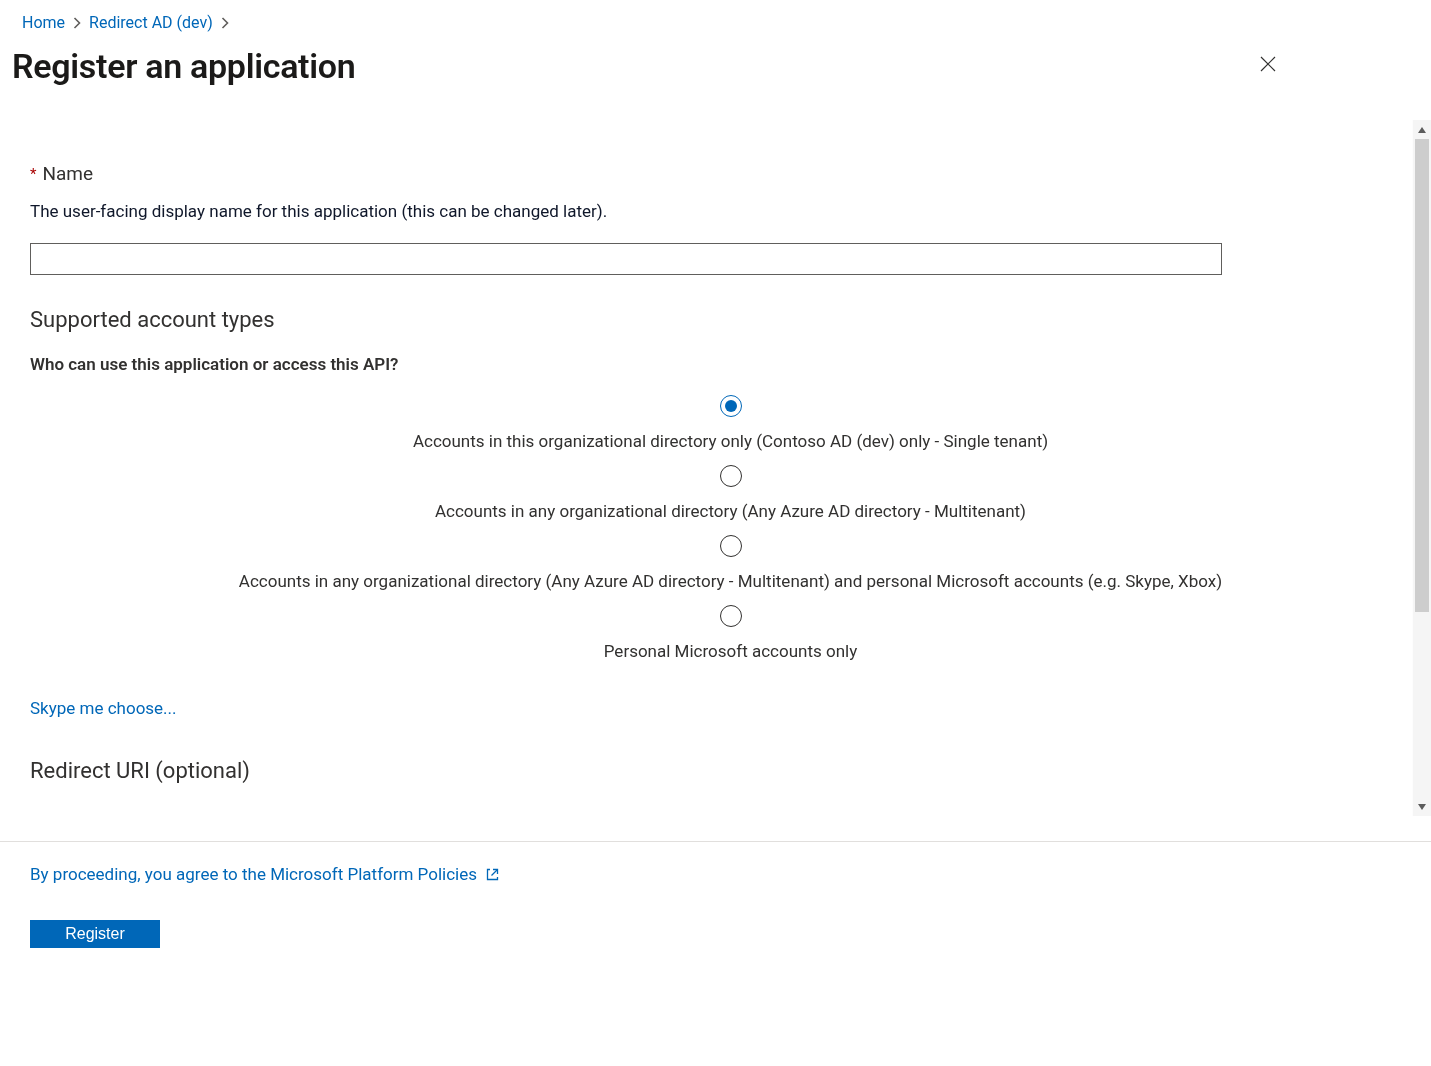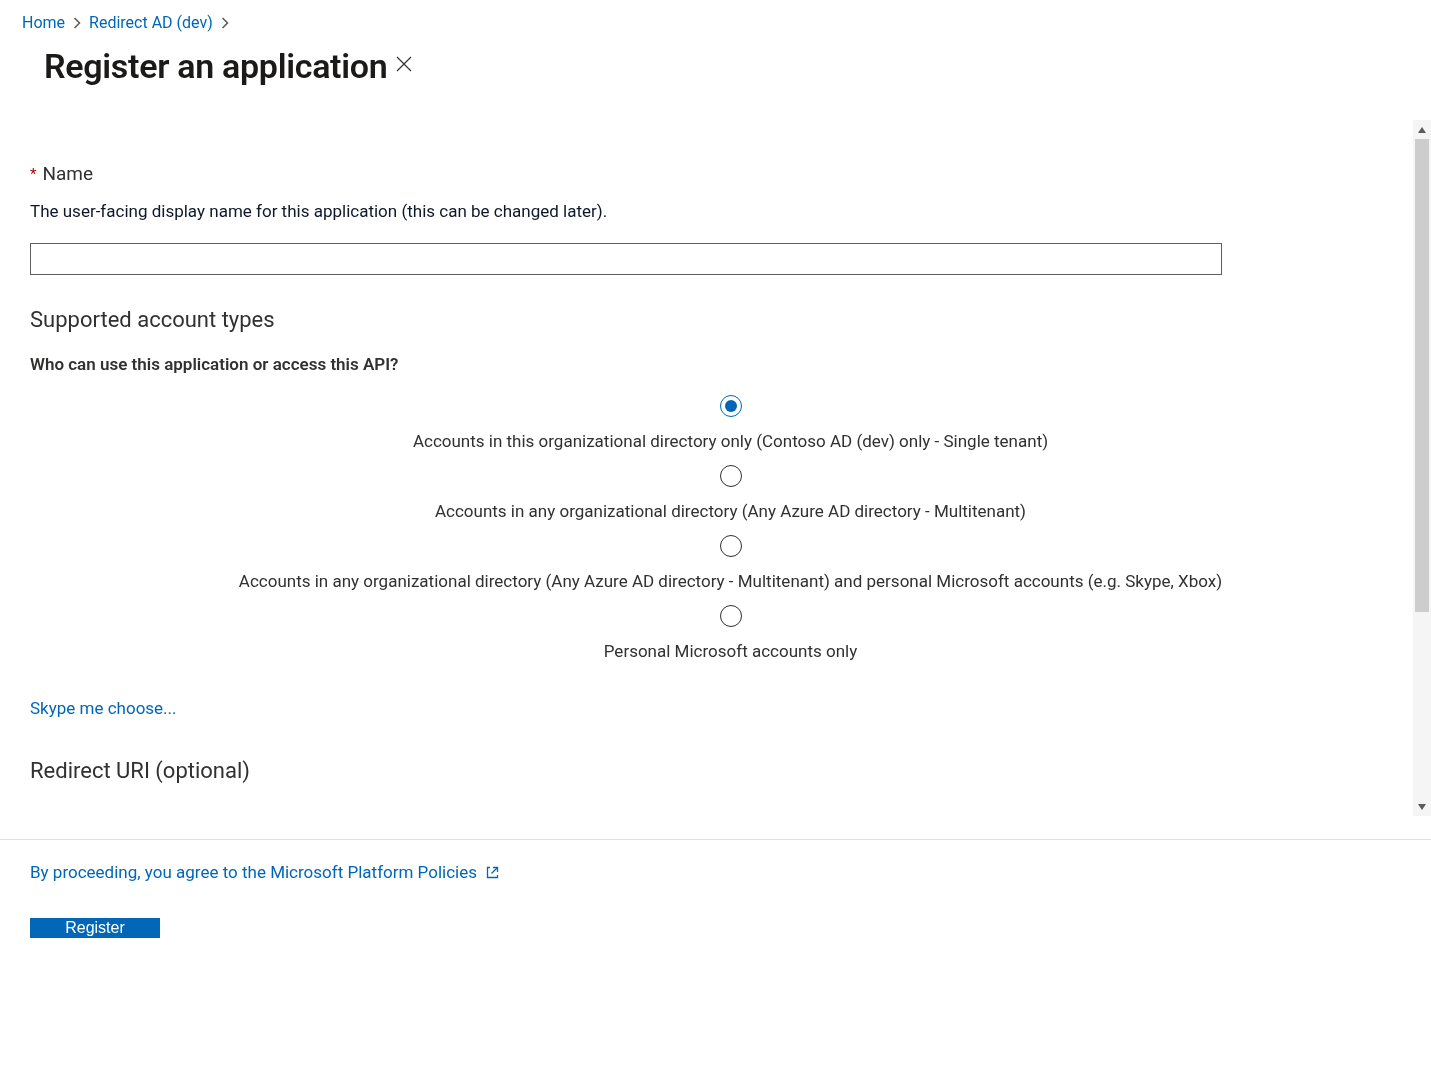--- a/index.html
+++ b/index.html
@@ -23,22 +23,22 @@
     gap: 8px;
     padding: 13px 0 0 22px;
     font-size: 16px;
   }
   .breadcrumb a { color: #0067b8; text-decoration: none; cursor: pointer; }
   .breadcrumb .chev { color: #605e5c; font-size: 13px; position: relative; }
   .breadcrumb .chev svg { width: 8px; height: 12px; display: block; }
   .title-row {
     display: flex;
     align-items: center;
-    justify-content: flex-start;
-    padding: 14px 18px 0 44px;
+    justify-content: space-between;
+    padding: 14px 18px 0 12px;
   }
   .title {
     font-size: 34px;
     font-weight: 600;
     letter-spacing: -0.3px;
     color: #1b1a19;
   }
   .close-btn {
     width: 34px; height: 34px;
     display: flex; align-items: center; justify-content: center;
@@ -149,40 +149,40 @@
     font-size: 17px;
     margin-top: 30px;
     display: inline-block;
   }
 
   .section-title.redirect { margin-top: 40px; }
 
   .footer {
     position: absolute;
     left: 0; right: 0;
-    bottom: 128px;
+    bottom: 118px;
     border-top: 1px solid #e1dfdd;
     padding: 22px 0 0 30px;
   }
   .footer .policy {
     color: #0067b8;
     text-decoration: none;
     cursor: pointer;
     font-size: 17px;
     display: inline-flex;
     align-items: center;
     gap: 8px;
   }
   .ext-icon svg { width: 15px; height: 15px; display: block; }
   .primary-btn {
     margin-top: 36px;
     background: #0067b8;
     color: #fff;
     border: none;
-    height: 20px;
+    height: 28px;
     min-width: 130px;
     padding: 0 22px;
     font-size: 16px;
     font-weight: 500;
     cursor: pointer;
   }
 </style>
 </head>
 <body>
 

